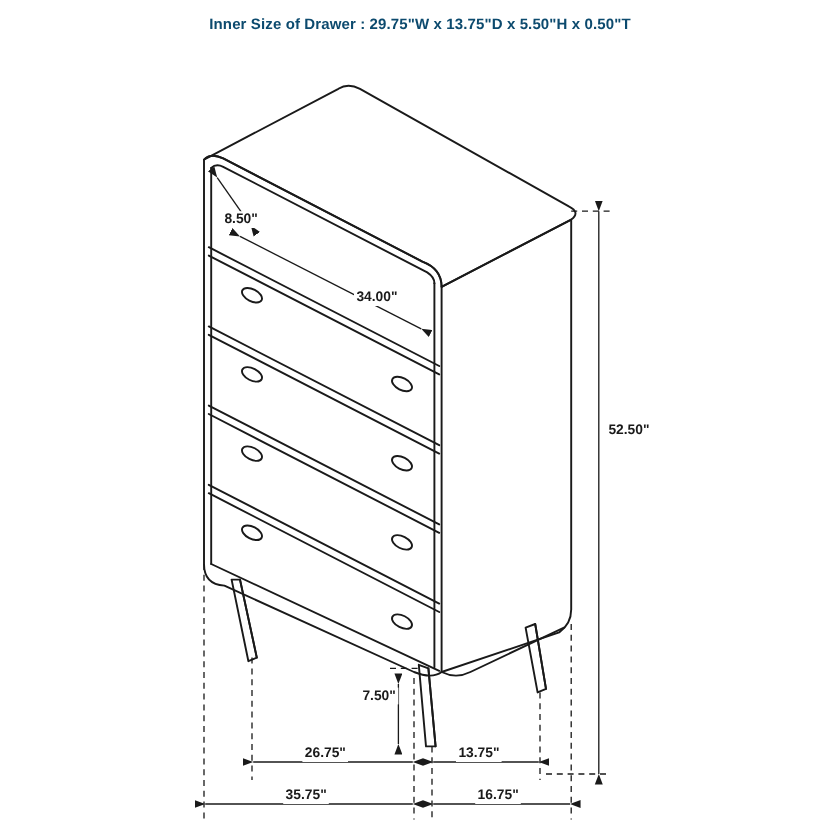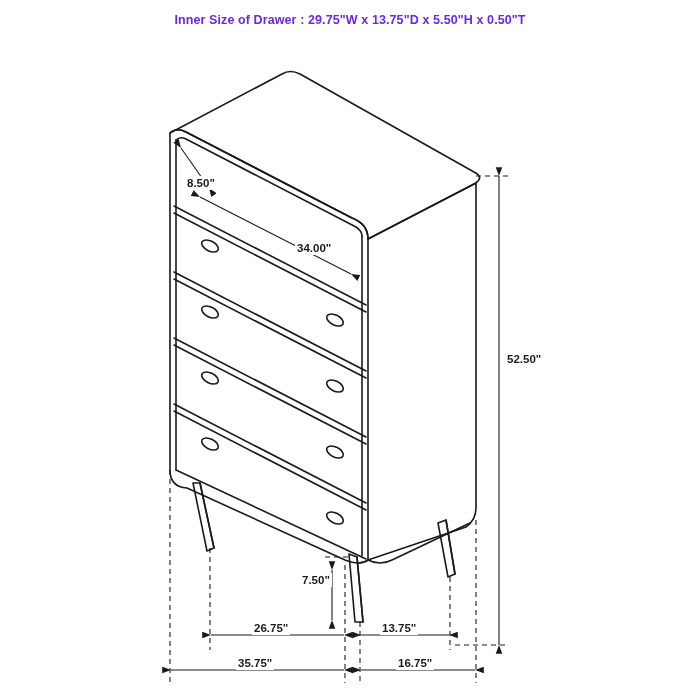--- a/index.html
+++ b/index.html
@@ -22,21 +22,21 @@
   }
   #title {
     position: absolute;
     top: 13px;
     left: 0;
     width: 700px;
     text-align: center;
     font-size: 12.5px;
     font-weight: bold;
     letter-spacing: 0.1px;
-    color: #6d28d9;
+    color: #0c4a6e;
   }
   #drawing {
     position: absolute;
     top: 0;
     left: 0;
   }
   .dimlabel {
     position: absolute;
     font-size: 11.5px;
     font-weight: bold;

